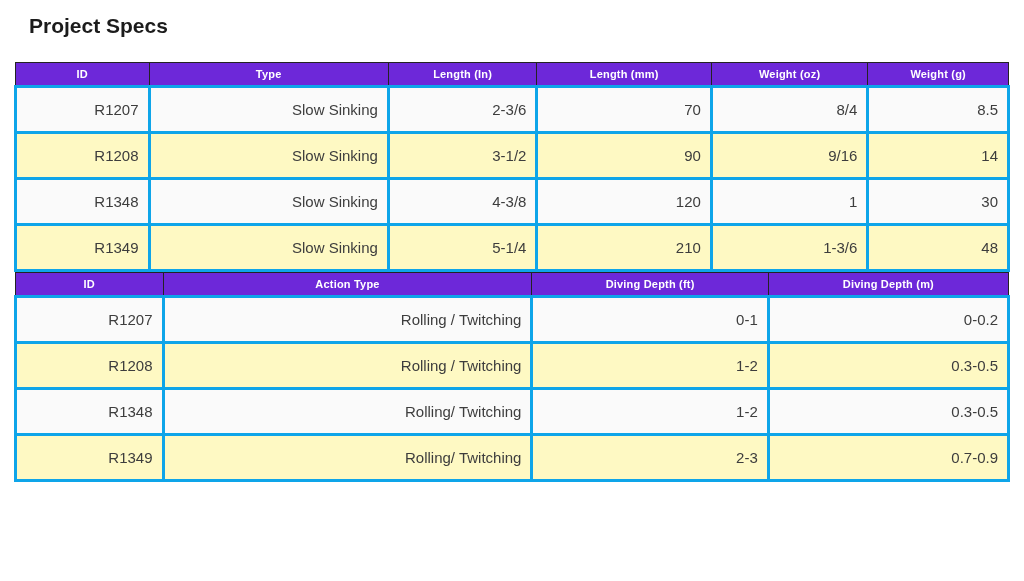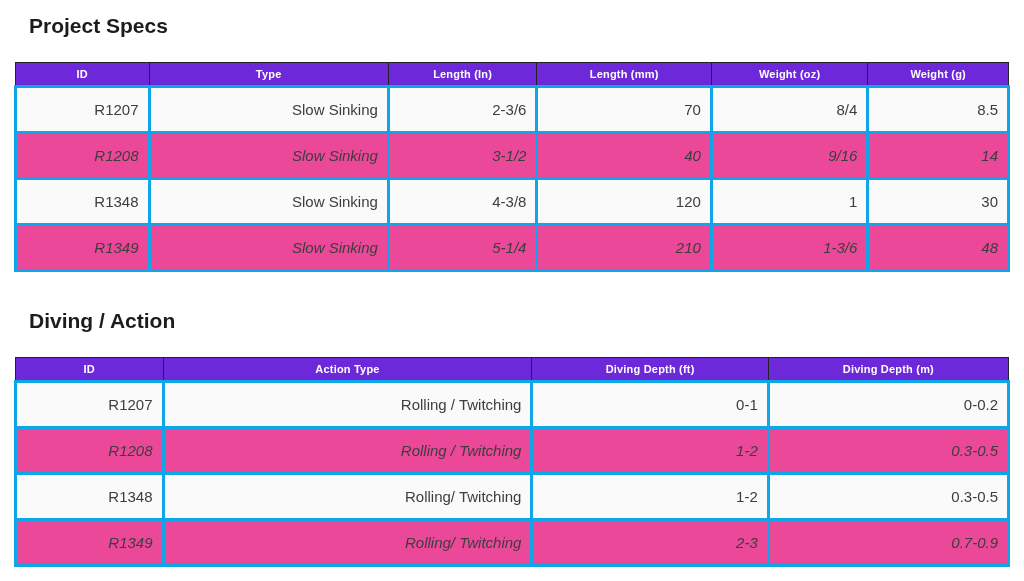--- a/index.html
+++ b/index.html
@@ -45,21 +45,21 @@
   table.spec-table tbody td {
     height: 46px;
     font-size: 15px;
     color: #3d3d3d;
     text-align: right;
     vertical-align: middle;
     padding: 0 9px;
     border: 3px solid #0ea5e9;
   }
   table.spec-table tbody tr.row-odd  td { background: #fafafa; }
-  table.spec-table tbody tr.row-even td { background: #ec4899; font-style: italic; }
+  table.spec-table tbody tr.row-even td { background: #fef9c3; }
 </style>
 </head>
 <body>
 
 <main class="page">
 
   <section>
     <h2 class="section-title title-1">Project Specs</h2>
     <table class="spec-table">
         <colgroup>
@@ -86,21 +86,21 @@
             <td>Slow Sinking</td>
             <td>2-3/6</td>
             <td>70</td>
             <td>8/4</td>
             <td>8.5</td>
           </tr>
           <tr class="row-even">
             <td>R1208</td>
             <td>Slow Sinking</td>
             <td>3-1/2</td>
-            <td>40</td>
+            <td>90</td>
             <td>9/16</td>
             <td>14</td>
           </tr>
           <tr class="row-odd">
             <td>R1348</td>
             <td>Slow Sinking</td>
             <td>4-3/8</td>
             <td>120</td>
             <td>1</td>
             <td>30</td>
@@ -111,21 +111,20 @@
             <td>5-1/4</td>
             <td>210</td>
             <td>1-3/6</td>
             <td>48</td>
           </tr>
         </tbody>
       </table>
   </section>
 
   <section>
-    <h2 class="section-title title-2">Diving / Action</h2>
     <table class="spec-table">
         <colgroup>
           <col style="width: 14.86%;">
           <col style="width: 37.15%;">
           <col style="width: 23.8%;">
           <col style="width: 24.19%;">
         </colgroup>
         <thead>
           <tr>
             <th>ID</th>

